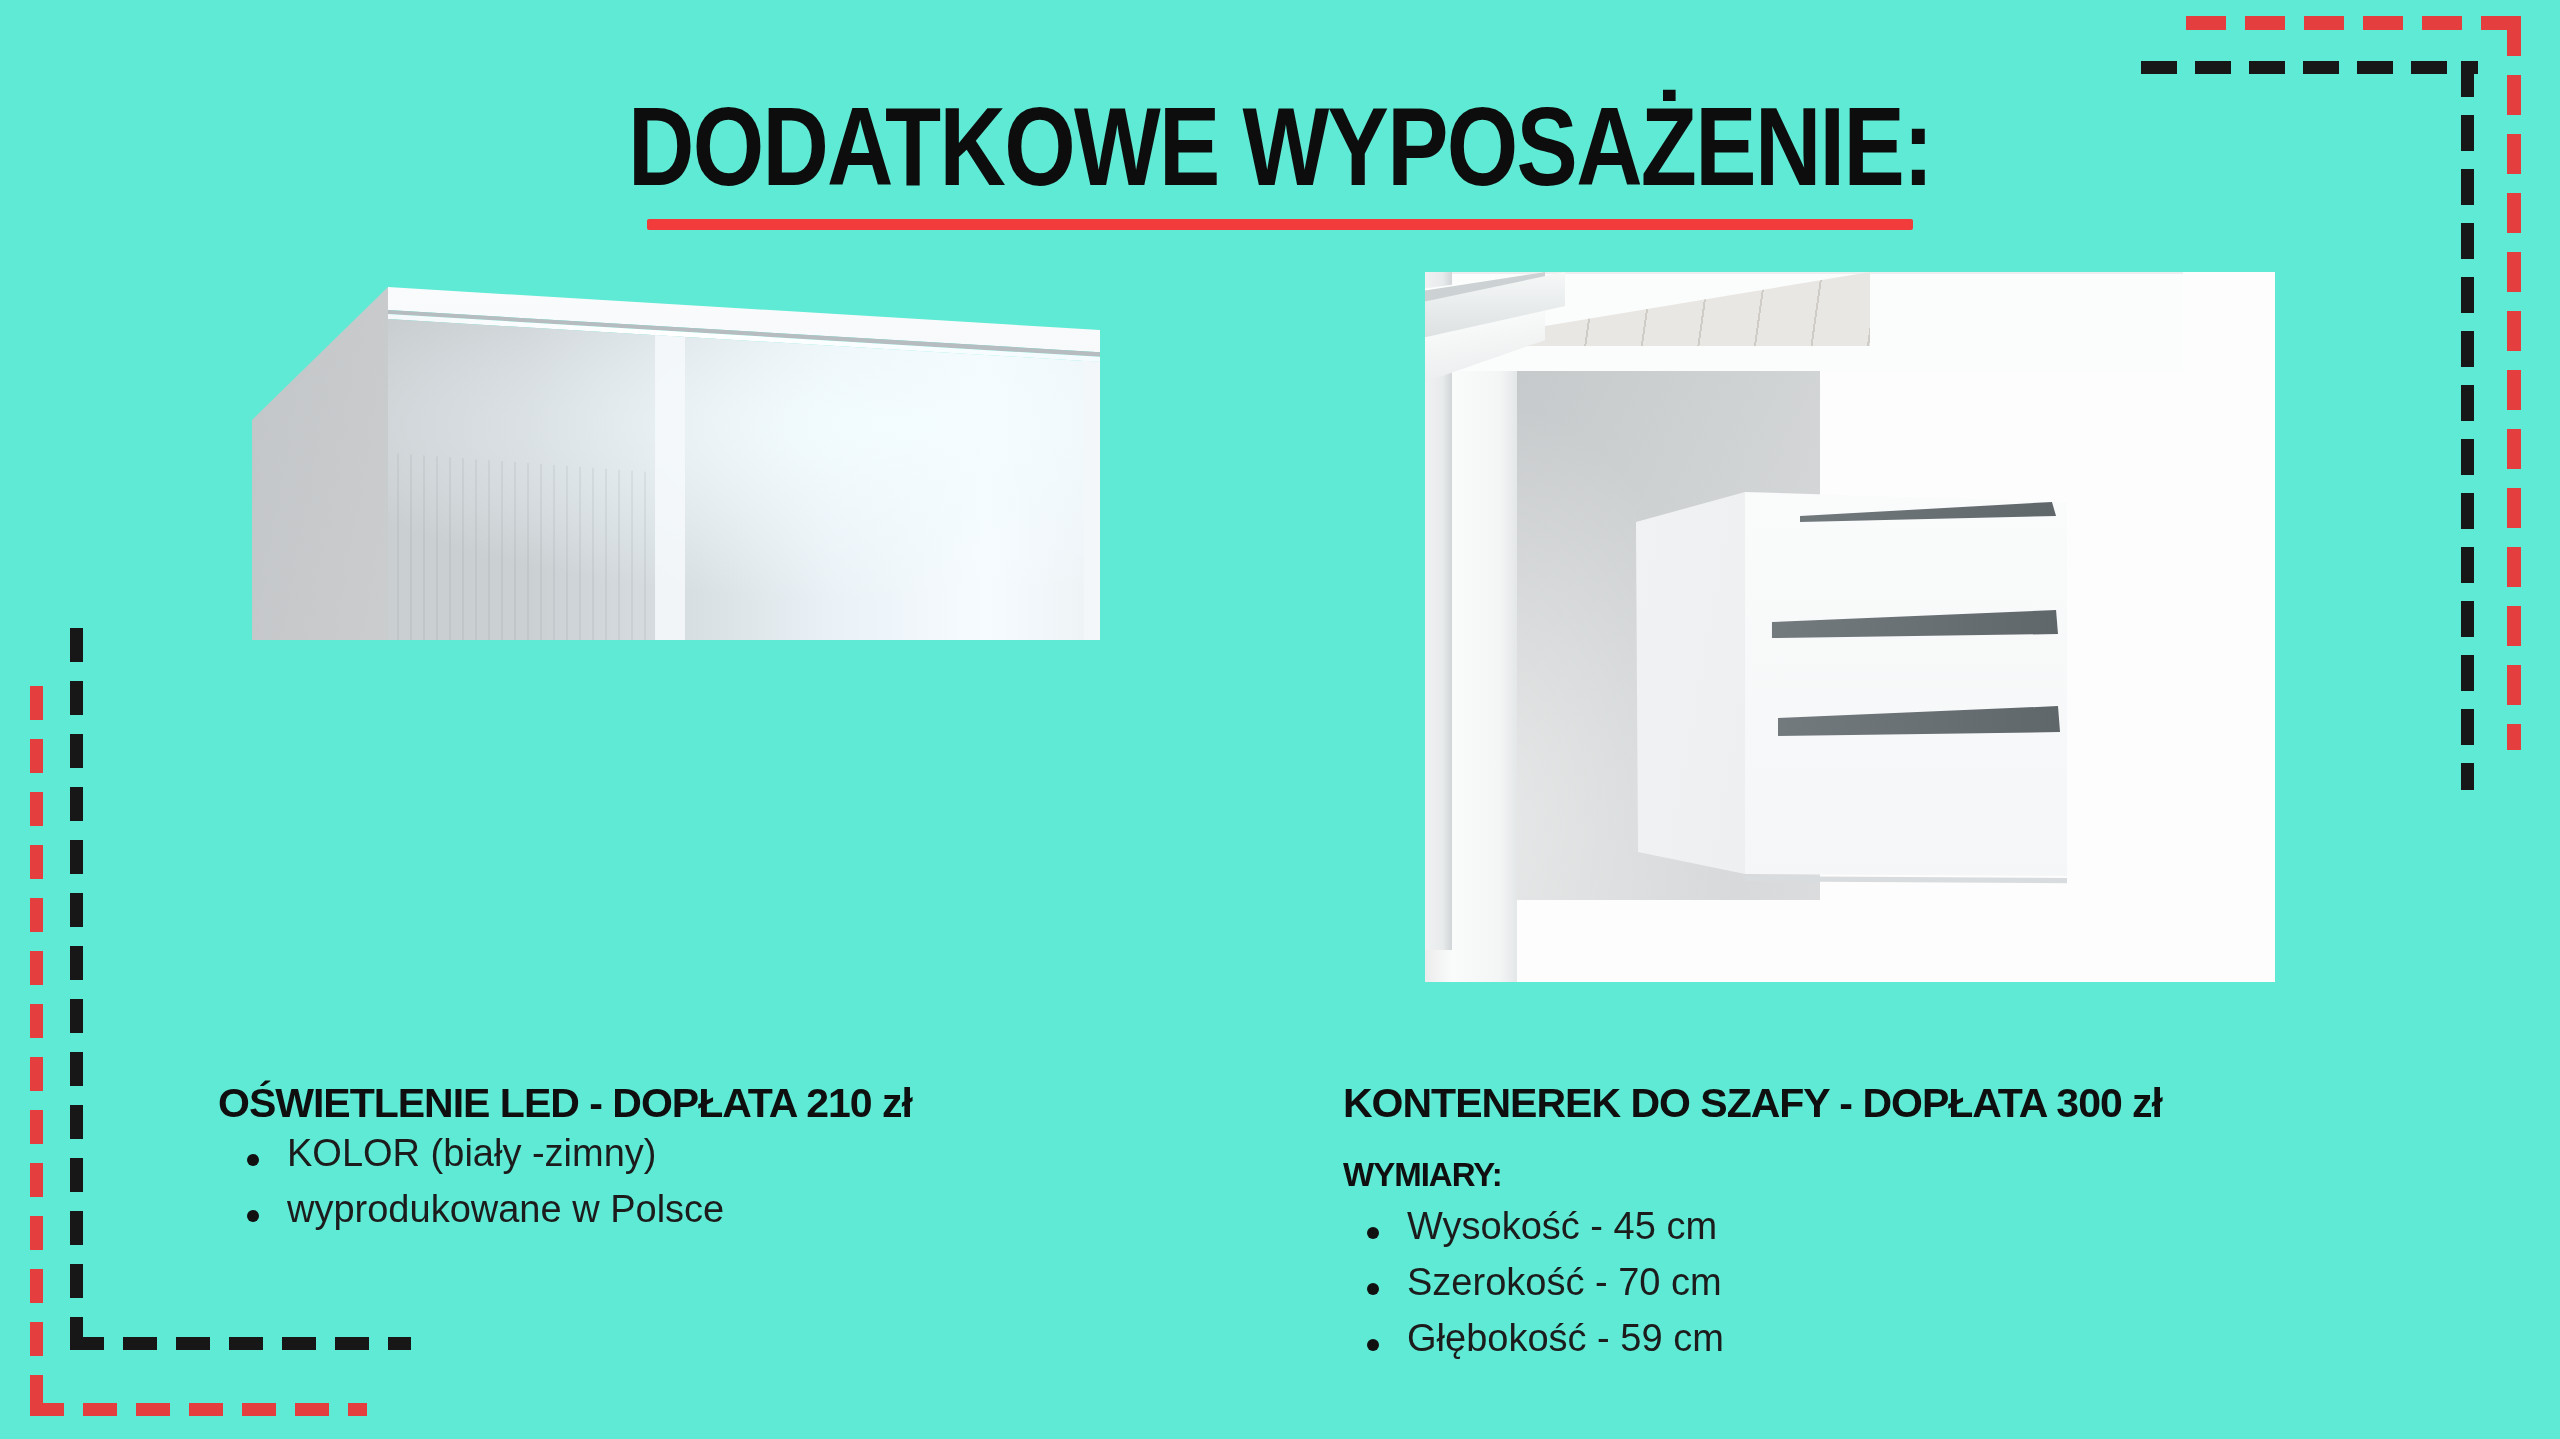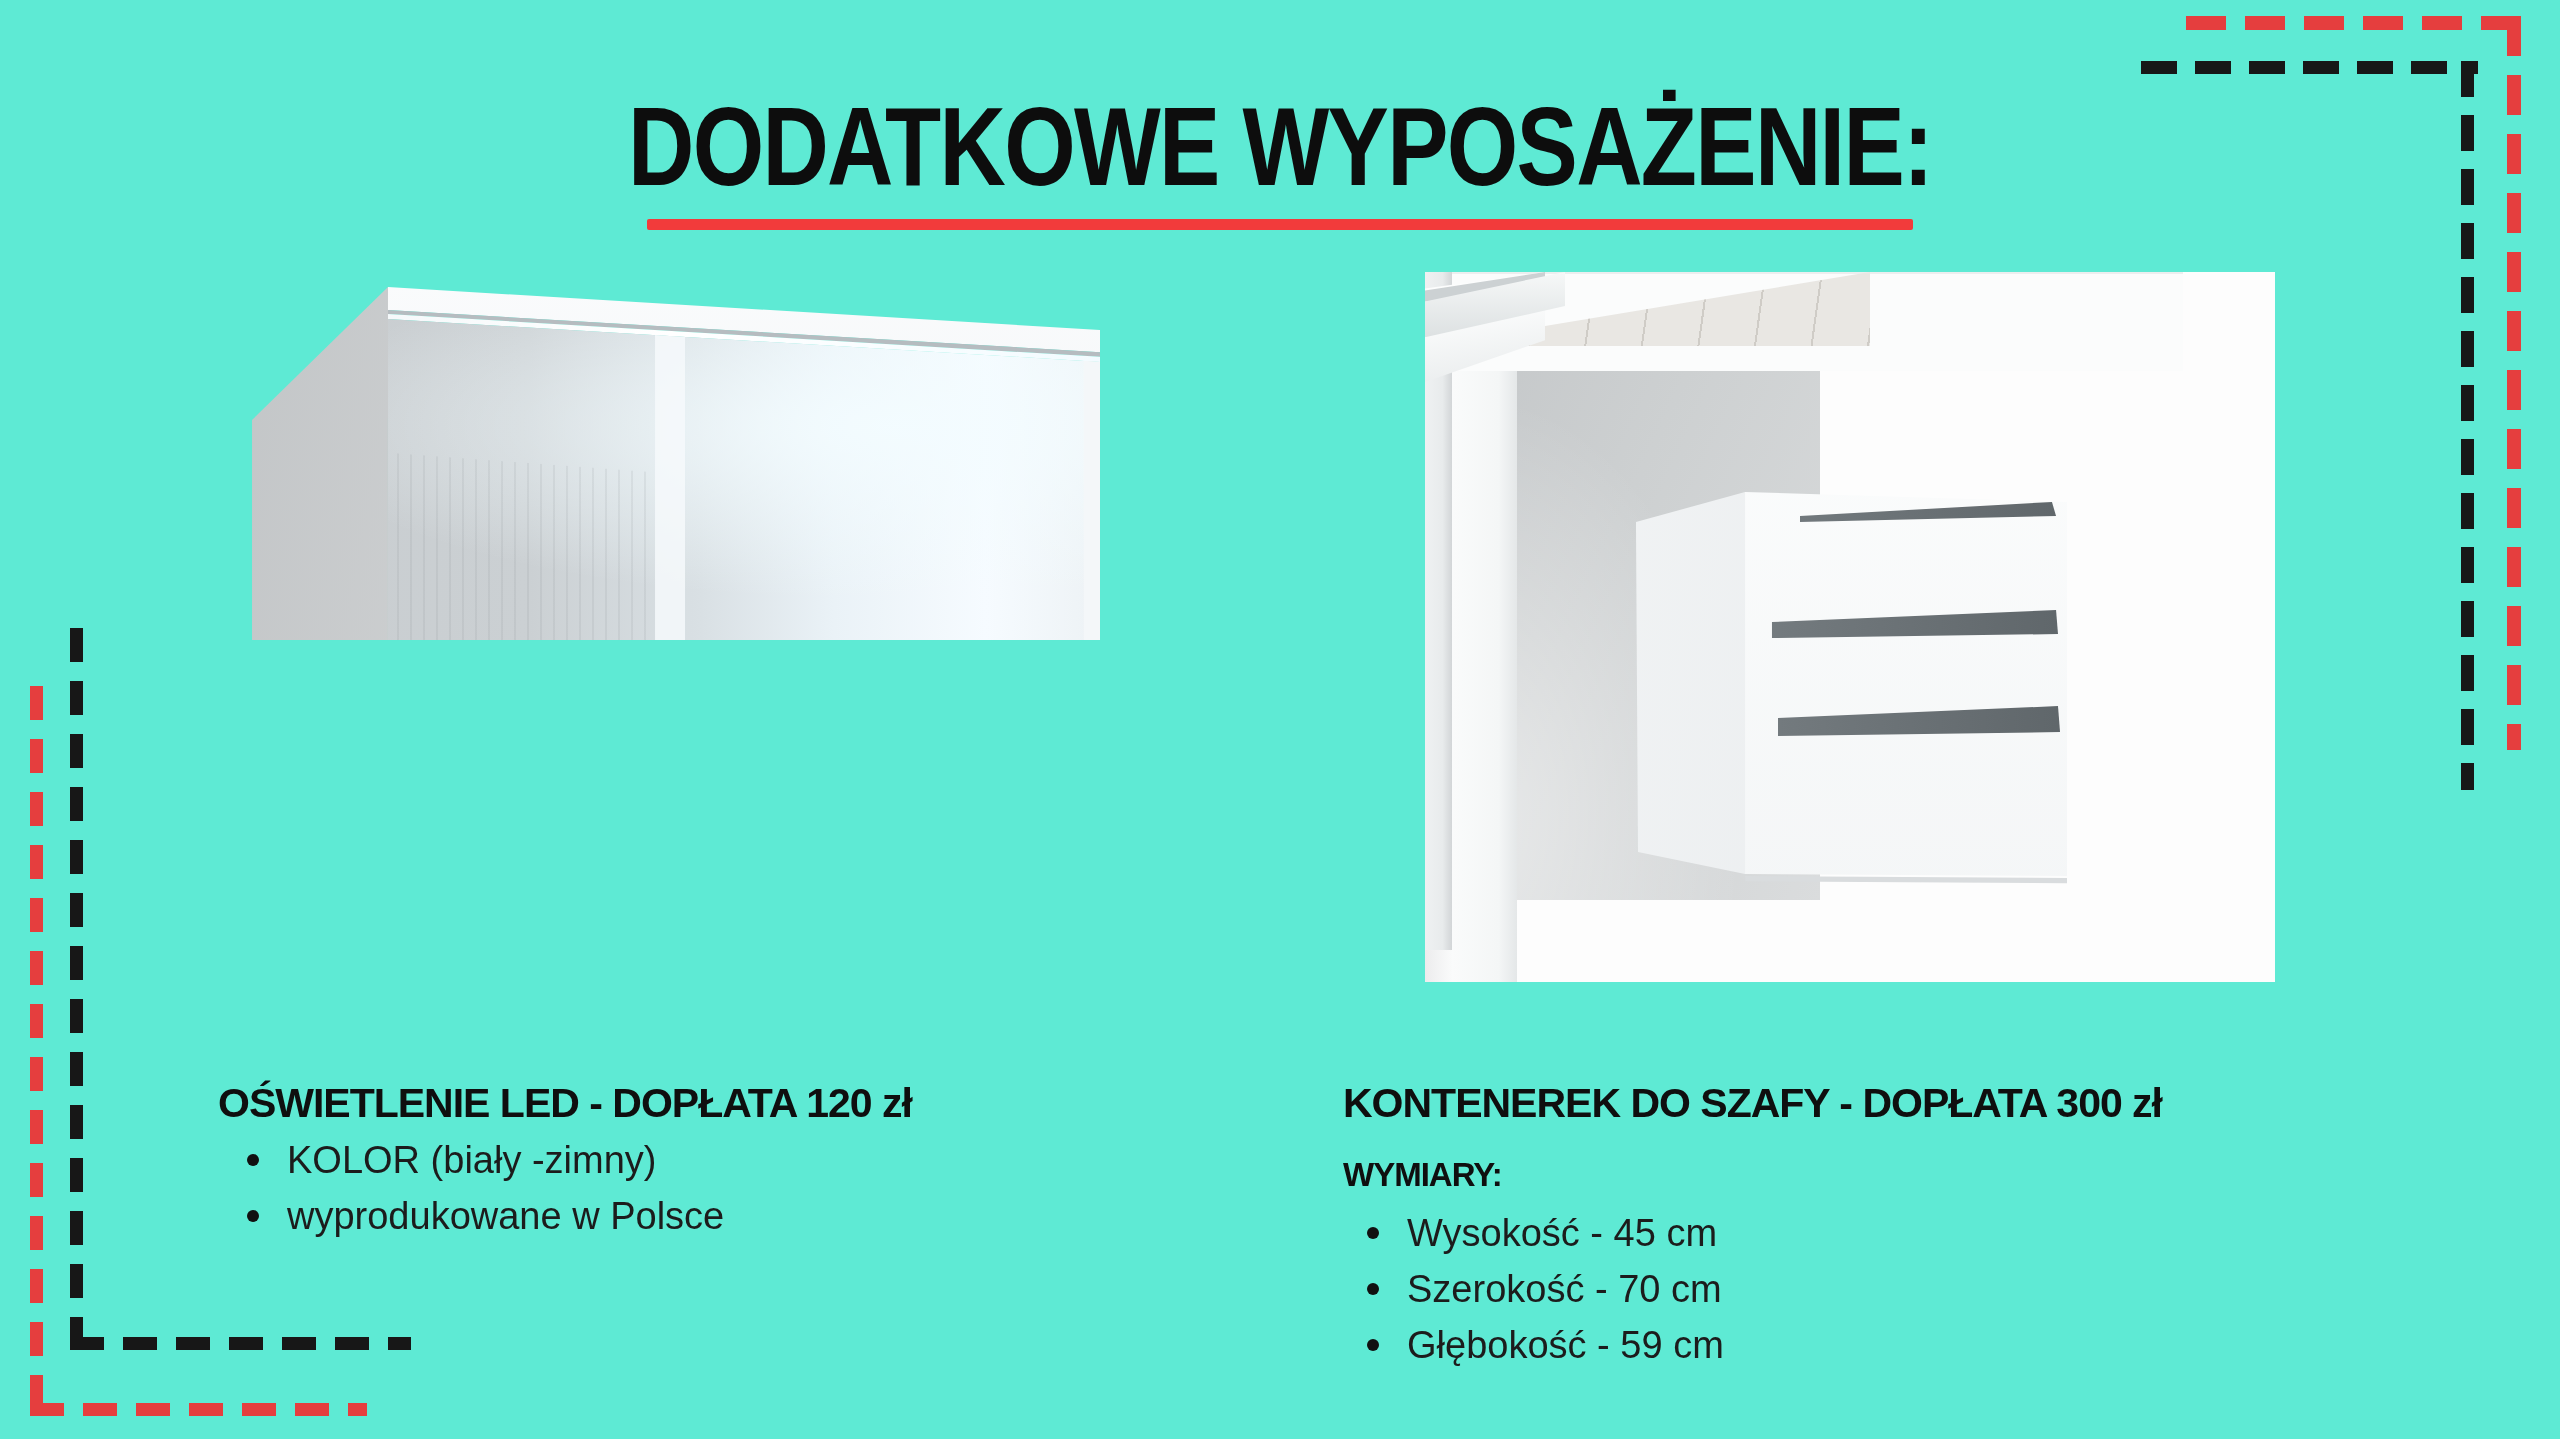--- a/index.html
+++ b/index.html
@@ -108,21 +108,21 @@
   }
   .h-led{left:218px;top:1080px;}
   .h-drawer{left:1343px;top:1080px;}
   .h-wymiary{left:1343px;top:1156px;font-size:33px;}
   .bullets{
     position:absolute;margin:0;padding:0;list-style:none;
     font-size:38px;font-weight:400;color:#1c1c1c;
   }
   .ul-led{left:247px;top:1132px;}
   .ul-drawer{left:1367px;top:1205px;}
-  .bullets li{position:relative;height:56px;display:flex;align-items:center;
+  .bullets li{position:relative;height:56px;display:flex;
     padding-left:40px;white-space:nowrap;}
   .dot{position:absolute;left:0;top:50%;margin-top:-6px;width:12px;height:12px;
     border-radius:50%;background:#111;}
 </style>
 </head>
 <body>
 
 <div class="slide">
 
   <h1 class="title">DODATKOWE WYPOSAŻENIE:</h1>
@@ -159,21 +159,21 @@
     <div class="wd-shelf-top-edge"></div>
     <div class="wd-shelf-mid"></div>
     <div class="du-side"></div>
     <div class="du-front"></div>
     <div class="du-gap1"></div>
     <div class="du-gap2"></div>
     <div class="du-gap3"></div>
     <div class="du-shadow"></div>
   </div>
 
-  <h2 class="block-heading h-led">OŚWIETLENIE LED - DOPŁATA 120 zł</h2>
+  <h2 class="block-heading h-led">OŚWIETLENIE LED - DOPŁATA 210 zł</h2>
   <ul class="bullets ul-led">
     <li>
       <span class="dot"></span>
       <span>KOLOR (biały -zimny)</span>
     </li>
     <li>
       <span class="dot"></span>
       <span>wyprodukowane w Polsce</span>
     </li>
   </ul>

